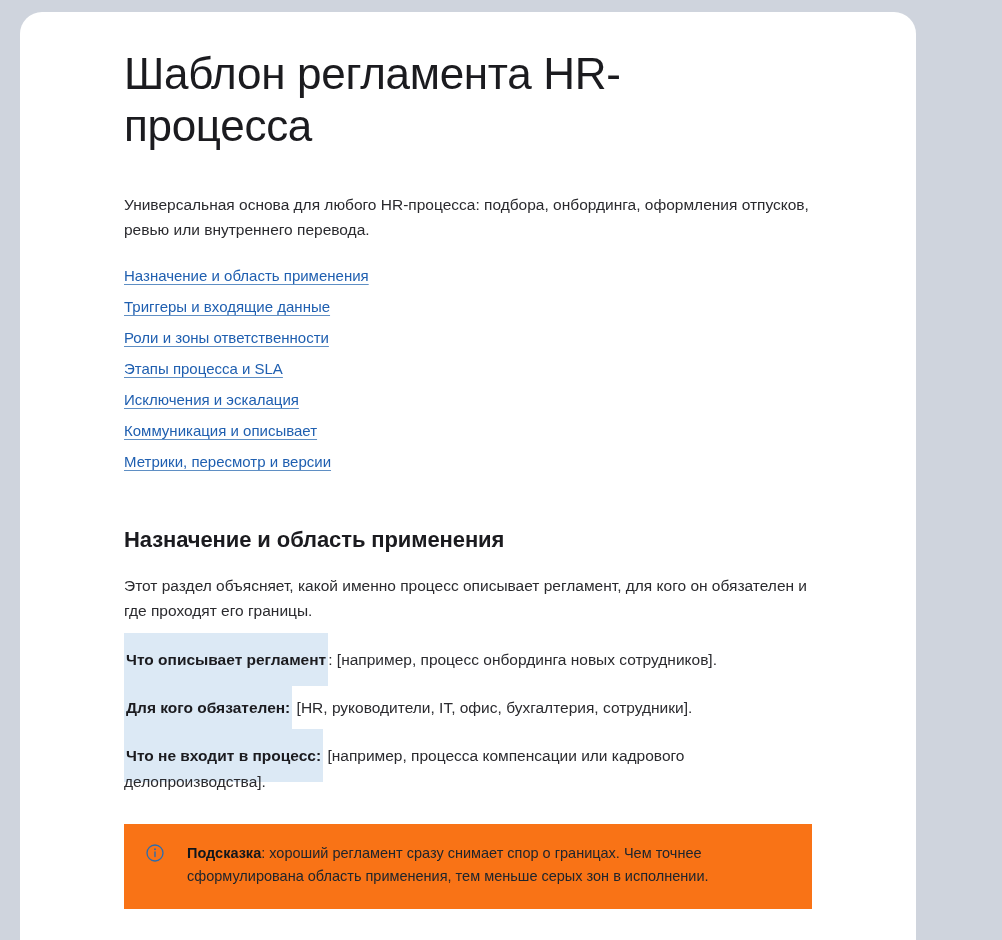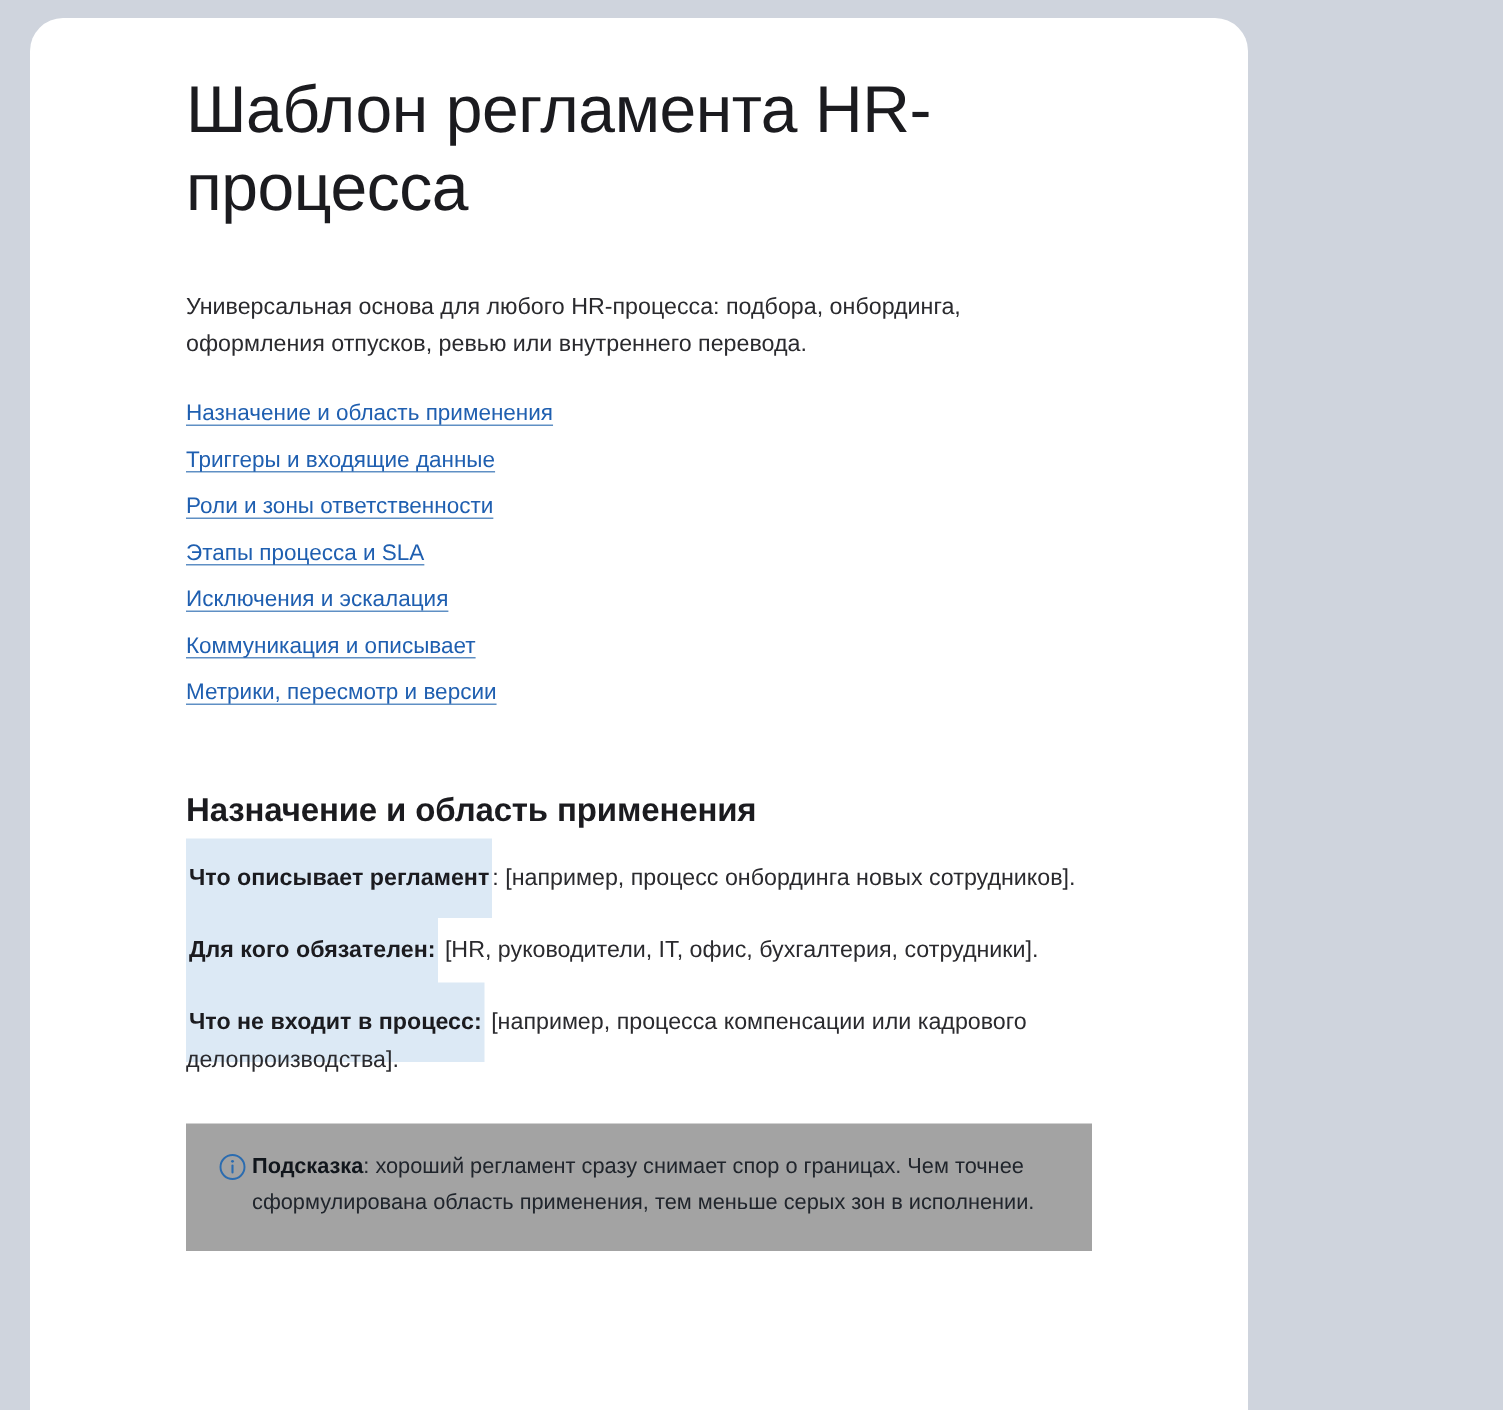--- a/index.html
+++ b/index.html
@@ -11,21 +11,21 @@
     width: 1002px;
     height: 940px;
     background: #cfd4dd;
     font-family: "Liberation Sans", sans-serif;
     overflow: hidden;
   }
   .page {
     position: absolute;
     left: 20px;
     top: 12px;
-    width: 812px;
+    width: 896px;
     height: 928px;
     background: #ffffff;
     border-radius: 22px 22px 0 0;
     overflow: hidden;
   }
   .content {
     padding: 36px 104px 0 104px;
   }
   h1.doc-title {
     font-size: 44px;
@@ -79,24 +79,24 @@
     max-width: 730px;
   }
   .hl {
     font-weight: 700;
     color: #1b1b1f;
     background: #dce9f5;
     padding: 18px 2px;
   }
   .callout {
     margin-top: 30px;
-    background: #a3a3a3;
+    background: #f97316;
     padding: 18px 22px 20px 22px;
     display: flex;
-    gap: 4px;
+    gap: 23px;
     align-items: flex-start;
     max-width: 786px;
   }
   .callout .ico {
     flex: 0 0 auto;
     margin-top: 2px;
   }
   .callout .ico svg { display: block; }
   .callout-text {
     font-size: 14.5px;
@@ -120,20 +120,21 @@
       <a href="#">Триггеры и входящие данные</a>
       <a href="#">Роли и зоны ответственности</a>
       <a href="#">Этапы процесса и SLA</a>
       <a href="#">Исключения и эскалация</a>
       <a href="#">Коммуникация и описывает</a>
       <a href="#">Метрики, пересмотр и версии</a>
     </nav>
 
     <h2 class="section-title">Назначение и область применения</h2>
 
+    <p class="body-text">Этот раздел объясняет, какой именно процесс описывает регламент, для кого он обязателен и где проходят его границы.</p>
 
     <p class="field-row">
       <span class="hl">Что описывает регламент</span><span>:</span><span> [например, процесс онбординга новых сотрудников].</span>
     </p>
 
     <p class="field-row">
       <span class="hl">Для кого обязателен:</span><span></span><span> [HR, руководители, IT, офис, бухгалтерия, сотрудники].</span>
     </p>
 
     <p class="field-row">

